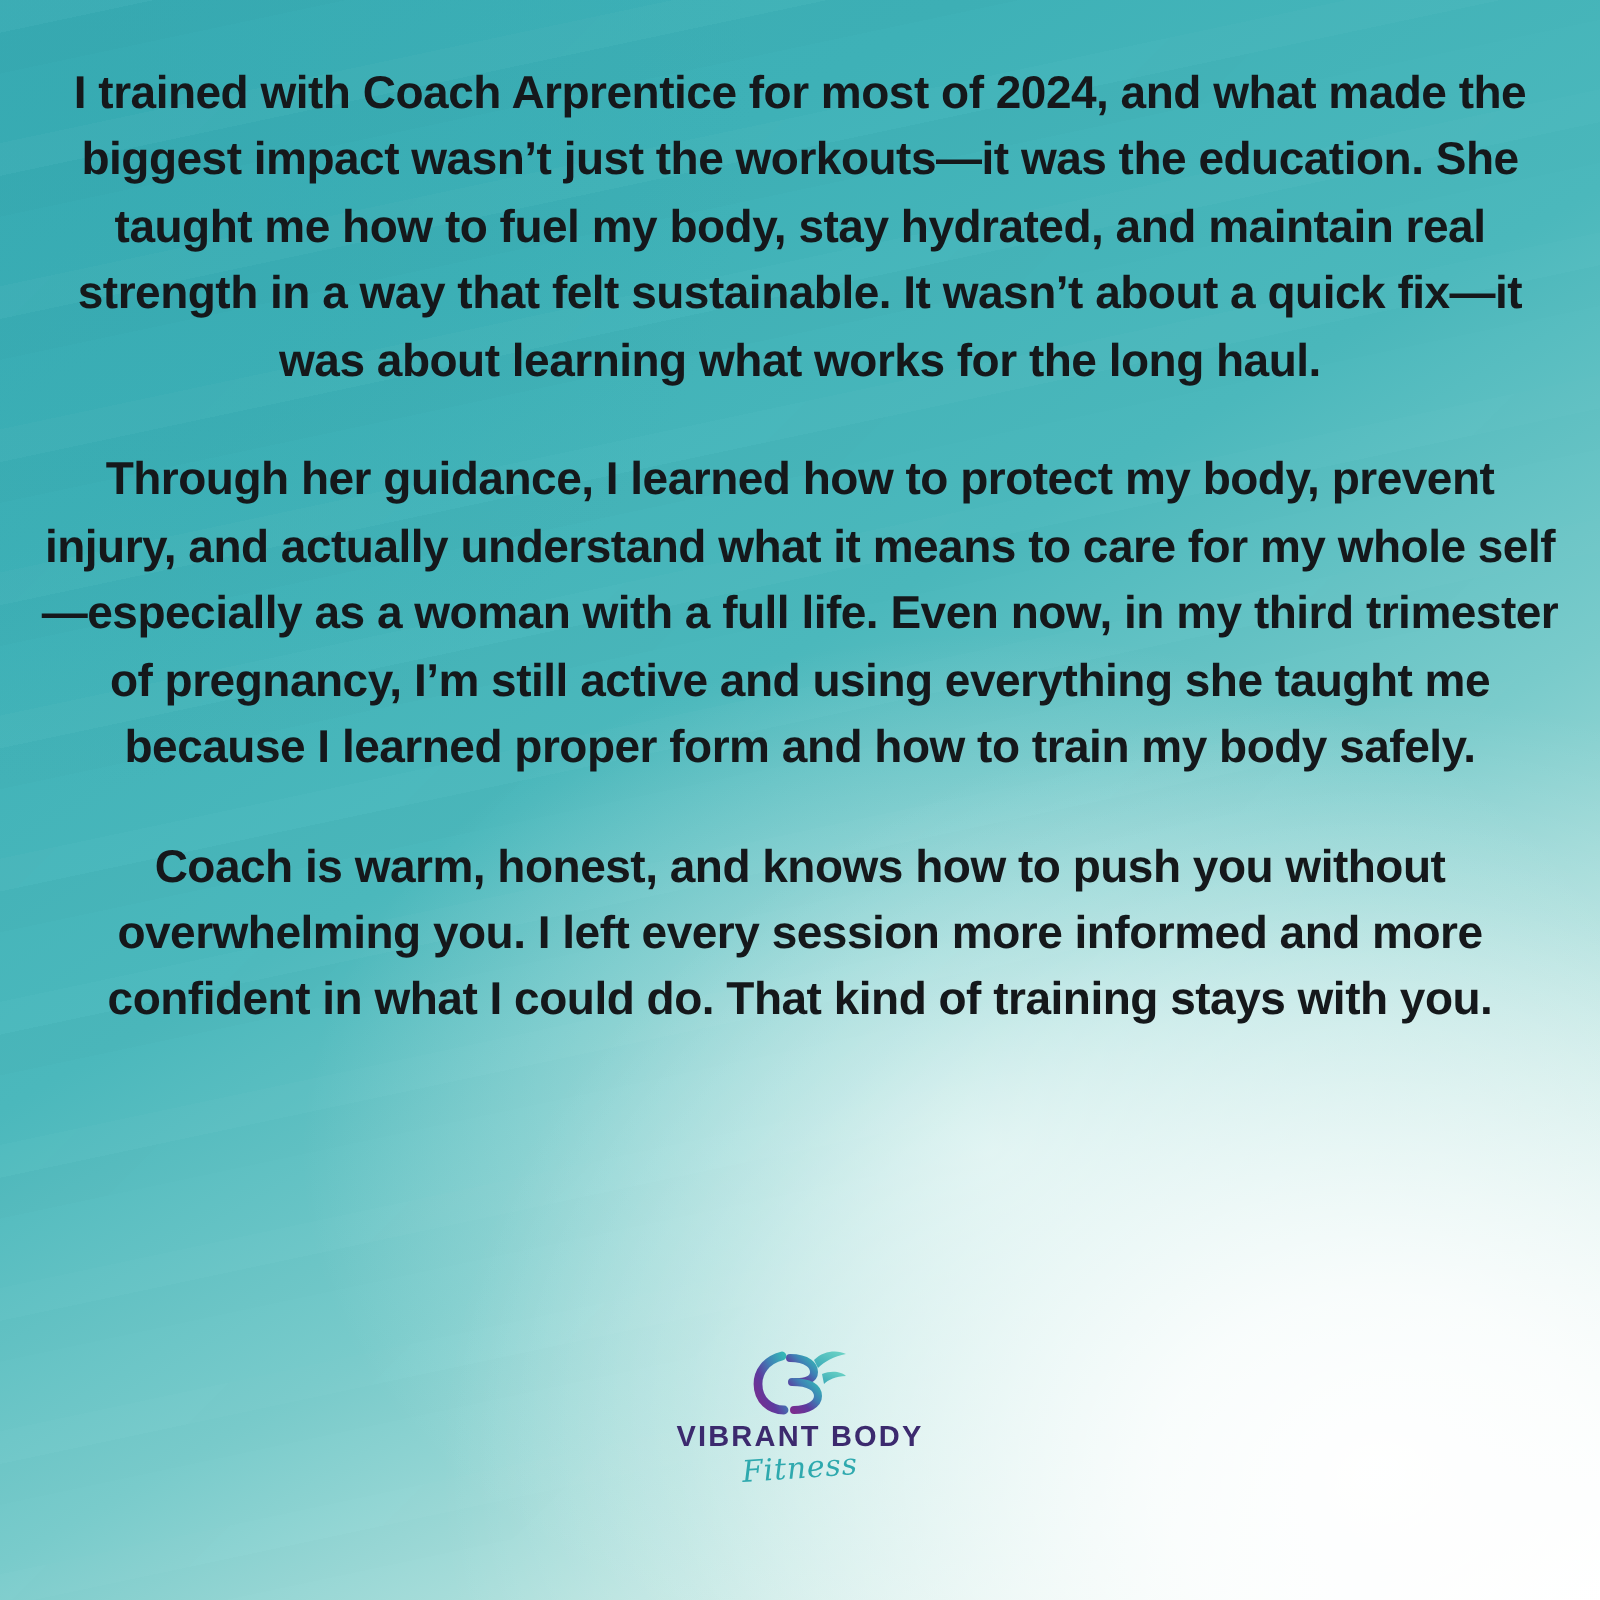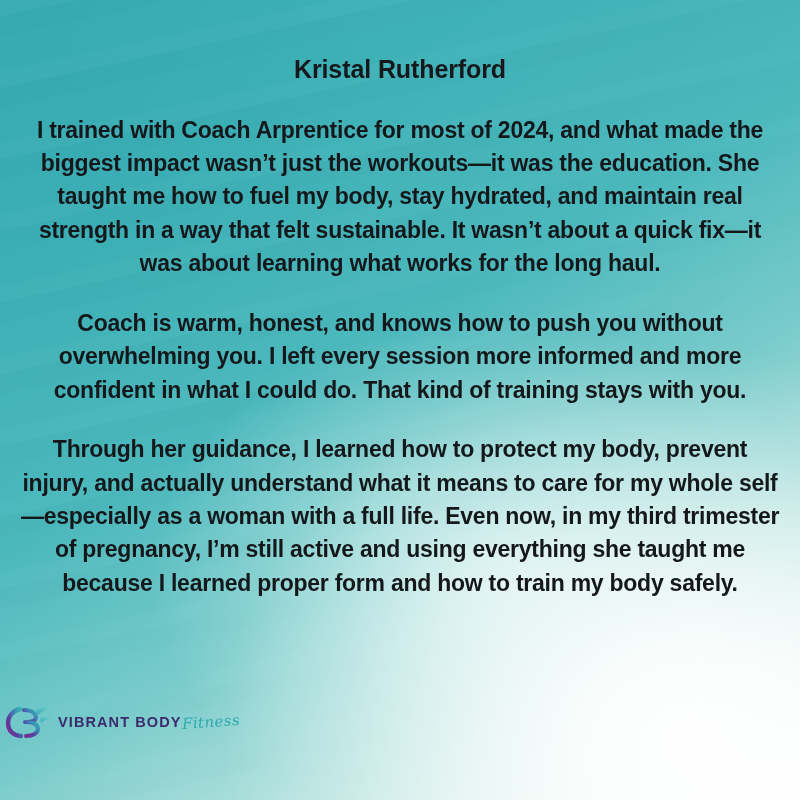--- a/index.html
+++ b/index.html
@@ -116,20 +116,21 @@
   }
   .quote-paragraph:last-child { margin-bottom: 0; }
 
   
   #logo-lockup {
     position: absolute;
     left: 0;
     right: 0;
     bottom: 58px;
     display: flex;
+    flex-direction: column;
     align-items: center;
   }
   #logo-mark {
     display: block;
     width: 58px;
     height: 40px;
   }
   #logo-wordmark {
     margin-top: 1px;
     font-size: 14.5px;
@@ -156,26 +157,25 @@
 <div id="testimonial-card">
 
   <div class="bg-layer bg-base"></div>
   <div class="bg-layer bg-corner-teal"></div>
   <div class="bg-layer bg-waves"></div>
   <div class="bg-layer bg-bloom2"></div>
   <div class="bg-layer bg-bloom"></div>
 
   <div id="content">
 
-    <div id="client-name">Kristal Rutherford</div>
 
     <div id="quote-body">
       <p class="quote-paragraph">I trained with Coach Arprentice for most of 2024, and what made the biggest impact wasn’t just the workouts—it was the education. She taught me how to fuel my body, stay hydrated, and maintain real strength in a way that felt sustainable. It wasn’t about a quick fix—it was about learning what works for the long haul.</p>
+      <p class="quote-paragraph">Through her guidance, I learned how to protect my body, prevent injury, and actually understand what it means to care for my whole self—especially as a woman with a full life. Even now, in my third trimester of pregnancy, I’m still active and using everything she taught me because I learned proper form and how to train my body safely.</p>
       <p class="quote-paragraph">Coach is warm, honest, and knows how to push you without overwhelming you. I left every session more informed and more confident in what I could do. That kind of training stays with you.</p>
-      <p class="quote-paragraph">Through her guidance, I learned how to protect my body, prevent injury, and actually understand what it means to care for my whole self—especially as a woman with a full life. Even now, in my third trimester of pregnancy, I’m still active and using everything she taught me because I learned proper form and how to train my body safely.</p>
     </div>
 
     <div id="logo-lockup">
 
       <svg id="logo-mark" viewBox="0 0 58 40">
         <defs>
           <linearGradient id="vbGrad" x1="0" y1="1" x2="1" y2="0">
             <stop offset="0%" stop-color="#7b2d8e"></stop>
             <stop offset="35%" stop-color="#5d3a9e"></stop>
             <stop offset="65%" stop-color="#3f7fb5"></stop>

